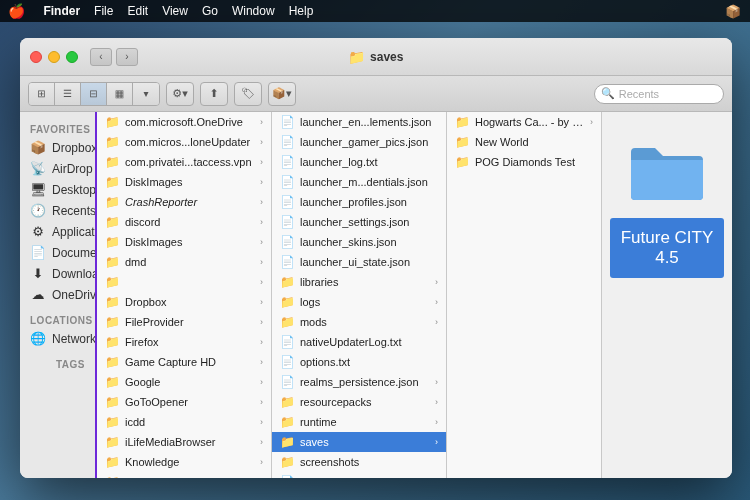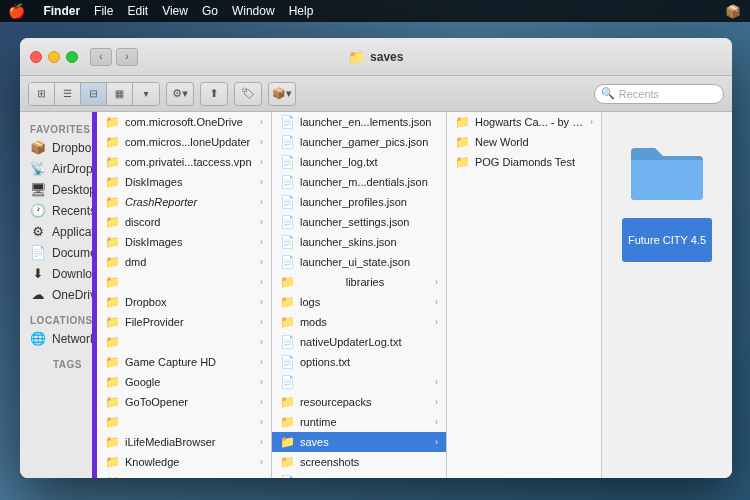--- a/index.html
+++ b/index.html
@@ -166,21 +166,21 @@
     .content-area {
       display: flex;
       flex: 1;
       overflow: hidden;
     }
 
     
     .sidebar {
       width: 150px;
       background: #e8e8e8;
-      border-right: 5px solid #6d28d9;
+      border-right: 2px solid #6d28d9;
       overflow-y: auto;
       padding: 8px 0;
     }
     .sidebar-section-title {
       padding: 4px 10px 2px;
       font-size: 10px;
       font-weight: 700;
       color: #888;
       text-transform: uppercase;
       letter-spacing: 0.5px;
@@ -245,24 +245,24 @@
       align-items: center;
       margin-top: 20px;
       cursor: pointer;
     }
     .big-folder {
       font-size: 64px;
       color: #5b9bd4;
       line-height: 1;
     }
     .folder-label {
-      font-size: 11px;
+      font-size: 17px;
       background: #3b7dd8;
       color: white;
-      padding: 16px 6px;
+      padding: 10px 6px;
       border-radius: 3px;
       margin-top: 4px;
       text-align: center;
     }
 
     
     .column::-webkit-scrollbar { width: 6px; }
     .column::-webkit-scrollbar-thumb { background: #c0c0c0; border-radius: 3px; }
     .sidebar::-webkit-scrollbar { width: 6px; }
     .sidebar::-webkit-scrollbar-thumb { background: #c0c0c0; border-radius: 3px; }
@@ -417,39 +417,41 @@
           <span style="overflow: hidden; text-overflow: ellipsis; white-space: nowrap; flex: 1 1 0%;">Dropbox</span>
           <span class="arrow">›</span>
         </div>
         <div class="col-item">
           <span class="col-icon col-icon-folder">📁</span>
           <span style="overflow: hidden; text-overflow: ellipsis; white-space: nowrap; flex: 1 1 0%;">FileProvider</span>
           <span class="arrow">›</span>
         </div>
         <div class="col-item">
           <span class="col-icon col-icon-folder">📁</span>
+          <span style="overflow: hidden; text-overflow: ellipsis; white-space: nowrap; flex: 1 1 0%;">Firefox</span>
           <span class="arrow">›</span>
         </div>
         <div class="col-item">
           <span class="col-icon col-icon-folder">📁</span>
           <span style="overflow: hidden; text-overflow: ellipsis; white-space: nowrap; flex: 1 1 0%;">Game Capture HD</span>
           <span class="arrow">›</span>
         </div>
         <div class="col-item">
           <span class="col-icon col-icon-folder">📁</span>
           <span style="overflow: hidden; text-overflow: ellipsis; white-space: nowrap; flex: 1 1 0%;">Google</span>
           <span class="arrow">›</span>
         </div>
         <div class="col-item">
           <span class="col-icon col-icon-folder">📁</span>
           <span style="overflow: hidden; text-overflow: ellipsis; white-space: nowrap; flex: 1 1 0%;">GoToOpener</span>
           <span class="arrow">›</span>
         </div>
         <div class="col-item">
           <span class="col-icon col-icon-folder">📁</span>
+          <span style="overflow: hidden; text-overflow: ellipsis; white-space: nowrap; flex: 1 1 0%;">icdd</span>
           <span class="arrow">›</span>
         </div>
         <div class="col-item">
           <span class="col-icon col-icon-folder">📁</span>
           <span style="overflow: hidden; text-overflow: ellipsis; white-space: nowrap; flex: 1 1 0%;">iLifeMediaBrowser</span>
           <span class="arrow">›</span>
         </div>
         <div class="col-item">
           <span class="col-icon col-icon-folder">📁</span>
           <span style="overflow: hidden; text-overflow: ellipsis; white-space: nowrap; flex: 1 1 0%;">Knowledge</span>
@@ -490,21 +492,21 @@
         <div class="col-item">
           <span class="col-icon col-icon-json">📄</span>
           <span style="overflow: hidden; text-overflow: ellipsis; white-space: nowrap; flex: 1 1 0%;">launcher_skins.json</span>
         </div>
         <div class="col-item">
           <span class="col-icon col-icon-json">📄</span>
           <span style="overflow: hidden; text-overflow: ellipsis; white-space: nowrap; flex: 1 1 0%;">launcher_ui_state.json</span>
         </div>
         <div class="col-item">
           <span class="col-icon col-icon-folder">📁</span>
-          <span style="overflow: hidden; text-overflow: ellipsis; white-space: nowrap; flex: 1 1 0%; text-align: center;">libraries</span>
+          <span style="overflow: hidden; text-overflow: ellipsis; white-space: nowrap; flex: 1 1 0%;">libraries</span>
           <span class="arrow">›</span>
         </div>
         <div class="col-item">
           <span class="col-icon col-icon-folder">📁</span>
           <span style="overflow: hidden; text-overflow: ellipsis; white-space: nowrap; flex: 1 1 0%;">logs</span>
           <span class="arrow">›</span>
         </div>
         <div class="col-item">
           <span class="col-icon col-icon-folder">📁</span>
           <span style="overflow: hidden; text-overflow: ellipsis; white-space: nowrap; flex: 1 1 0%;">mods</span>
@@ -513,20 +515,21 @@
         <div class="col-item">
           <span class="col-icon col-icon-file">📄</span>
           <span style="overflow: hidden; text-overflow: ellipsis; white-space: nowrap; flex: 1 1 0%;">nativeUpdaterLog.txt</span>
         </div>
         <div class="col-item">
           <span class="col-icon col-icon-file">📄</span>
           <span style="overflow: hidden; text-overflow: ellipsis; white-space: nowrap; flex: 1 1 0%;">options.txt</span>
         </div>
         <div class="col-item">
           <span class="col-icon col-icon-json">📄</span>
+          <span style="overflow: hidden; text-overflow: ellipsis; white-space: nowrap; flex: 1 1 0%;">realms_persistence.json</span>
           <span class="arrow">›</span>
         </div>
         <div class="col-item">
           <span class="col-icon col-icon-folder">📁</span>
           <span style="overflow: hidden; text-overflow: ellipsis; white-space: nowrap; flex: 1 1 0%;">resourcepacks</span>
           <span class="arrow">›</span>
         </div>
         <div class="col-item">
           <span class="col-icon col-icon-folder">📁</span>
           <span style="overflow: hidden; text-overflow: ellipsis; white-space: nowrap; flex: 1 1 0%;">runtime</span>

